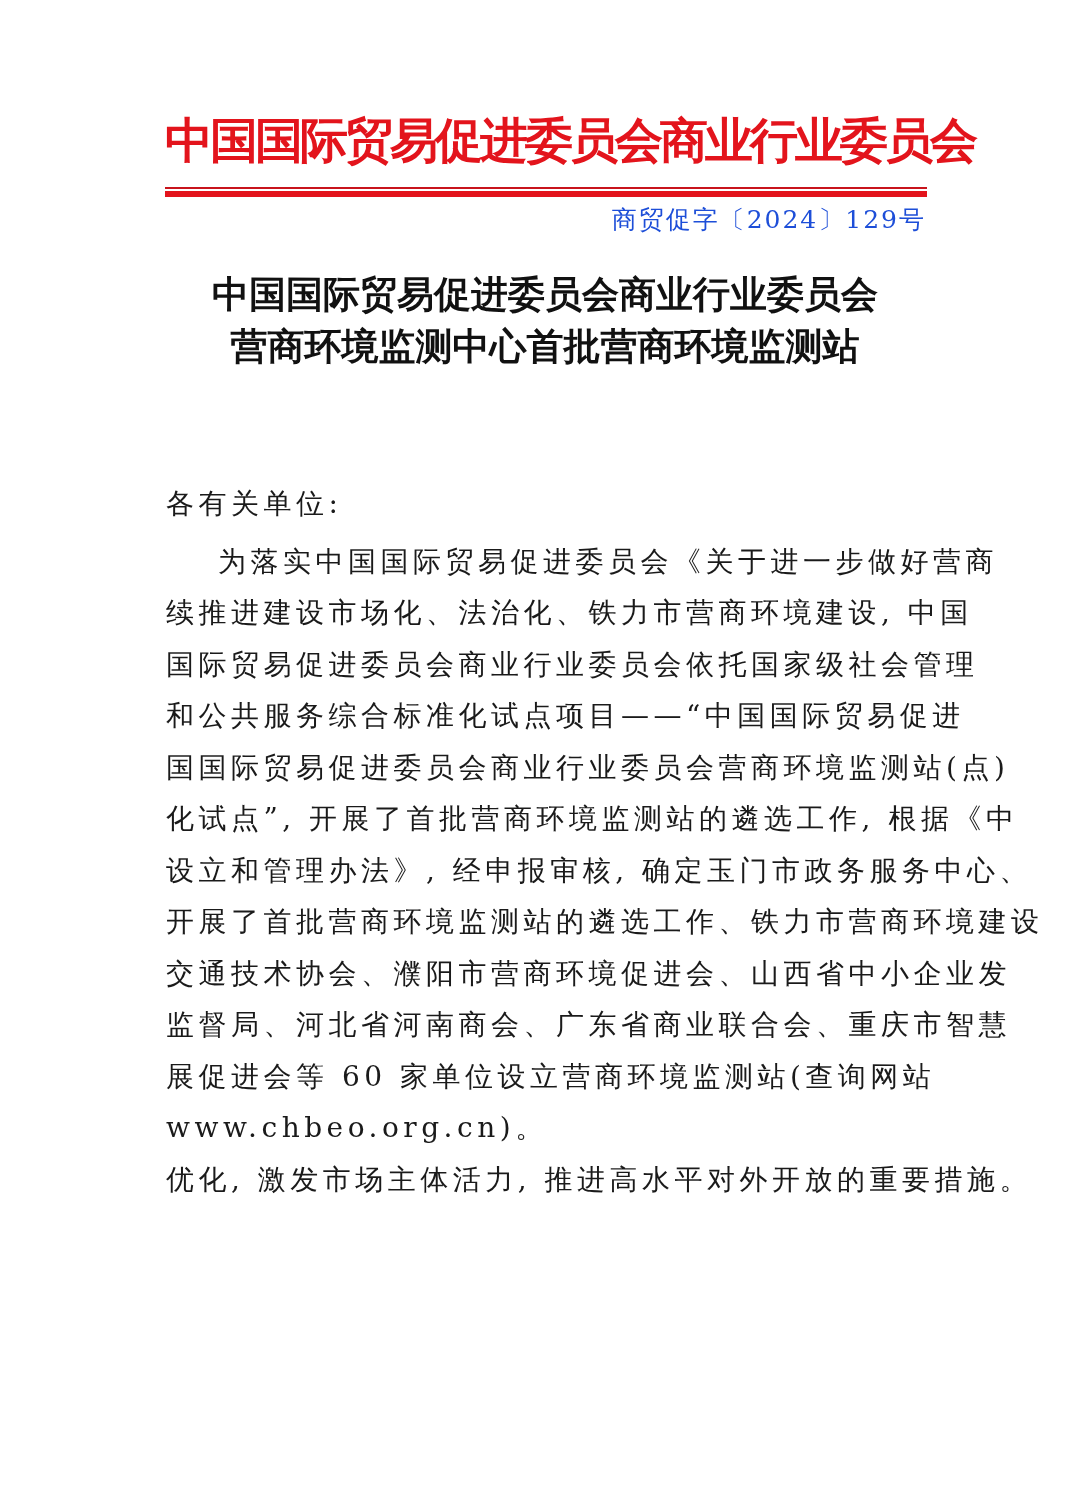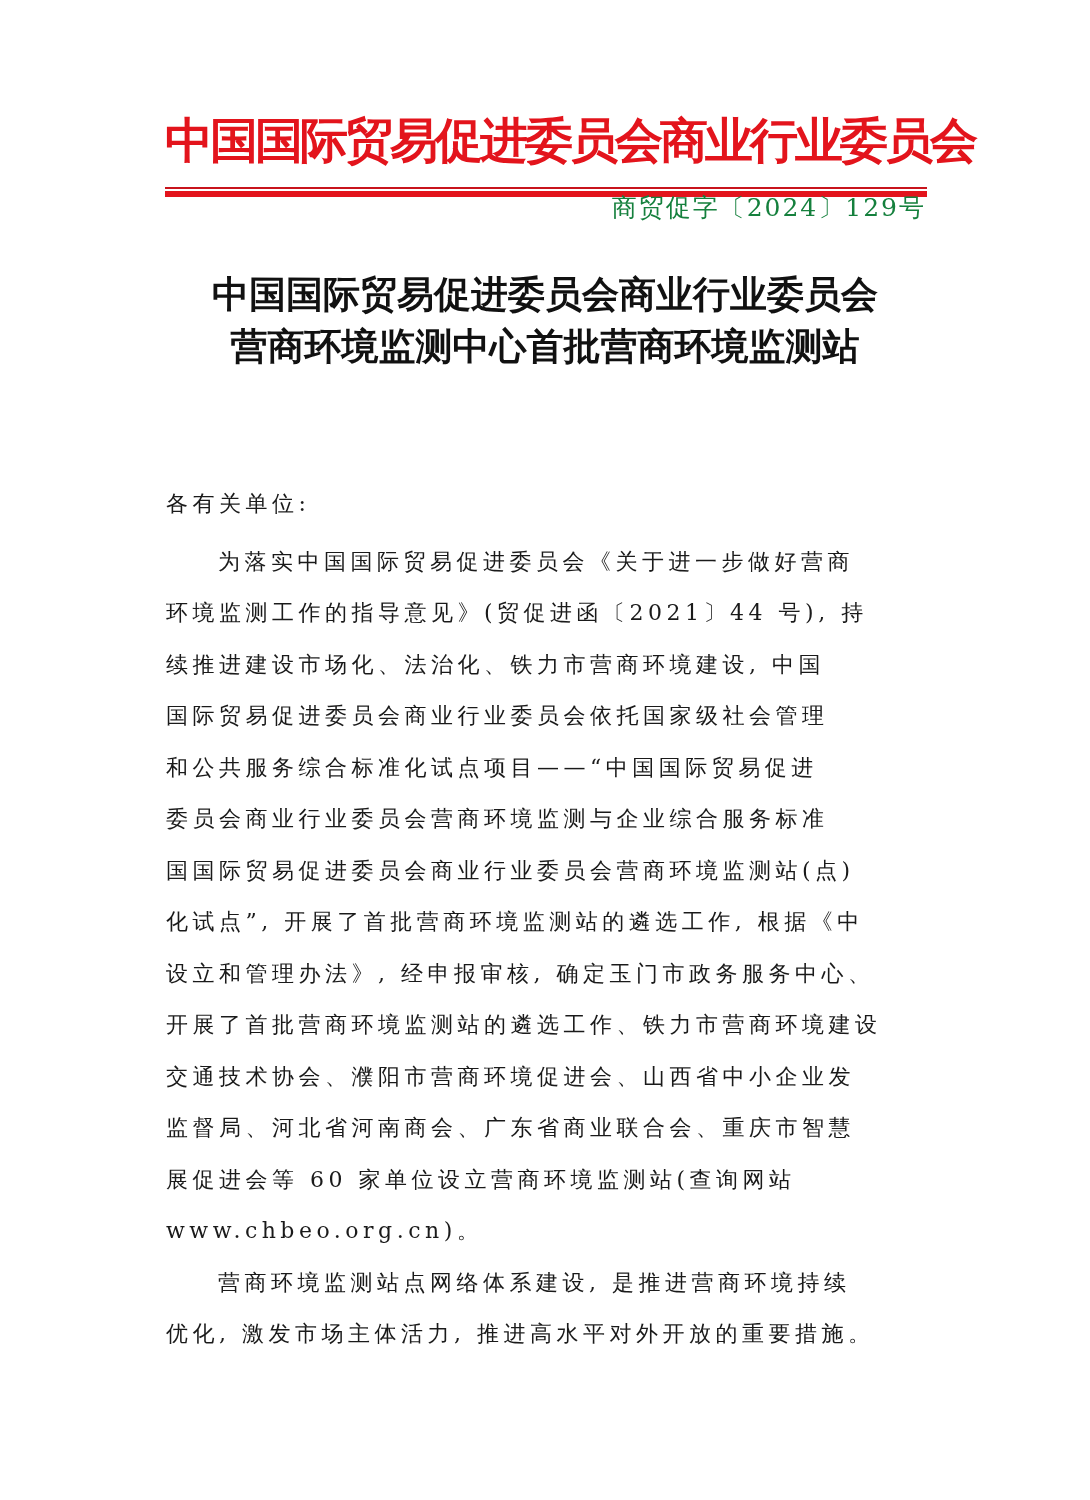--- a/index.html
+++ b/index.html
@@ -6,32 +6,32 @@
   body { width: 1090px; height: 1500px; position: relative; overflow: hidden; font-family: "DejaVu Serif", "Liberation Serif", serif; color: #1a1a1a; }
   .letterhead {
     position: absolute; left: 165px; top: 108px; width: 765px; height: 64px;
     color: #e3141c; font-family: "DejaVu Sans", "Liberation Sans", sans-serif;
     font-weight: bold; font-size: 48px; line-height: 64px; letter-spacing: -3px;
     white-space: nowrap; text-align: center; transform: scaleX(1.0);
   }
   .rule-thin { position: absolute; left: 165px; top: 187px; width: 762px; height: 2px; background: #c8141c; }
   .rule-thick { position: absolute; left: 165px; top: 191px; width: 762px; height: 6px; background: #e3141c; }
   .docno {
-    position: absolute; right: 164px; top: 188px; height: 40px;
-    font-size: 25px; line-height: 40px; letter-spacing: 2px; color: #15803d; white-space: nowrap;
+    position: absolute; right: 164px; top: 200px; height: 40px;
+    font-size: 25px; line-height: 40px; letter-spacing: 2px; color: #1d4ed8; white-space: nowrap;
   }
   .title {
     position: absolute; left: 150px; top: 268px; width: 790px; text-align: center;
     font-family: "DejaVu Serif", "Liberation Serif", serif; font-weight: bold;
     font-size: 37px; line-height: 52px; color: #111;
   }
   .title div { white-space: nowrap; }
   .body {
     position: absolute; left: 166px; top: 478px; width: 760px;
-    font-size: 22px; line-height: 51.5px; color: #1a1a1a; letter-spacing: 4.5px;
+    font-size: 28px; line-height: 51.5px; color: #1a1a1a; letter-spacing: 4.5px;
   }
   .body .line { white-space: nowrap; height: 51.5px; }
   .body .indent { padding-left: 52px; }
   .salutation { margin-bottom: 0; }
   .gap { height: 6px; }
 </style>
 </head>
 <body>
 
 <div class="letterhead">中国国际贸易促进委员会商业行业委员会</div>
@@ -42,31 +42,28 @@
 <div class="title">
   <div>中国国际贸易促进委员会商业行业委员会</div>
   <div>营商环境监测中心首批营商环境监测站</div>
 </div>
 
 <div class="body">
   <div class="line salutation">各有关单位:</div>
   <div class="gap"></div>
   <div>
     <div class="line indent">为落实中国国际贸易促进委员会《关于进一步做好营商</div>
-    <div class="line">环境监测工作的指导意见》(贸促进函〔2021〕44 号), 持</div>
     <div class="line">续推进建设市场化、法治化、铁力市营商环境建设, 中国</div>
     <div class="line">国际贸易促进委员会商业行业委员会依托国家级社会管理</div>
     <div class="line">和公共服务综合标准化试点项目——“中国国际贸易促进</div>
-    <div class="line">委员会商业行业委员会营商环境监测与企业综合服务标准</div>
     <div class="line">国国际贸易促进委员会商业行业委员会营商环境监测站(点)</div>
     <div class="line">化试点”, 开展了首批营商环境监测站的遴选工作, 根据《中</div>
     <div class="line">设立和管理办法》, 经申报审核, 确定玉门市政务服务中心、</div>
     <div class="line">开展了首批营商环境监测站的遴选工作、铁力市营商环境建设</div>
     <div class="line">交通技术协会、濮阳市营商环境促进会、山西省中小企业发</div>
     <div class="line">监督局、河北省河南商会、广东省商业联合会、重庆市智慧</div>
     <div class="line">展促进会等 60 家单位设立营商环境监测站(查询网站</div>
     <div class="line">www.chbeo.org.cn)。</div>
   </div>
   <div>
-    <div class="line indent">营商环境监测站点网络体系建设, 是推进营商环境持续</div>
     <div class="line">优化, 激发市场主体活力, 推进高水平对外开放的重要措施。</div>
   </div>
 </div>
 
 </body></html>

